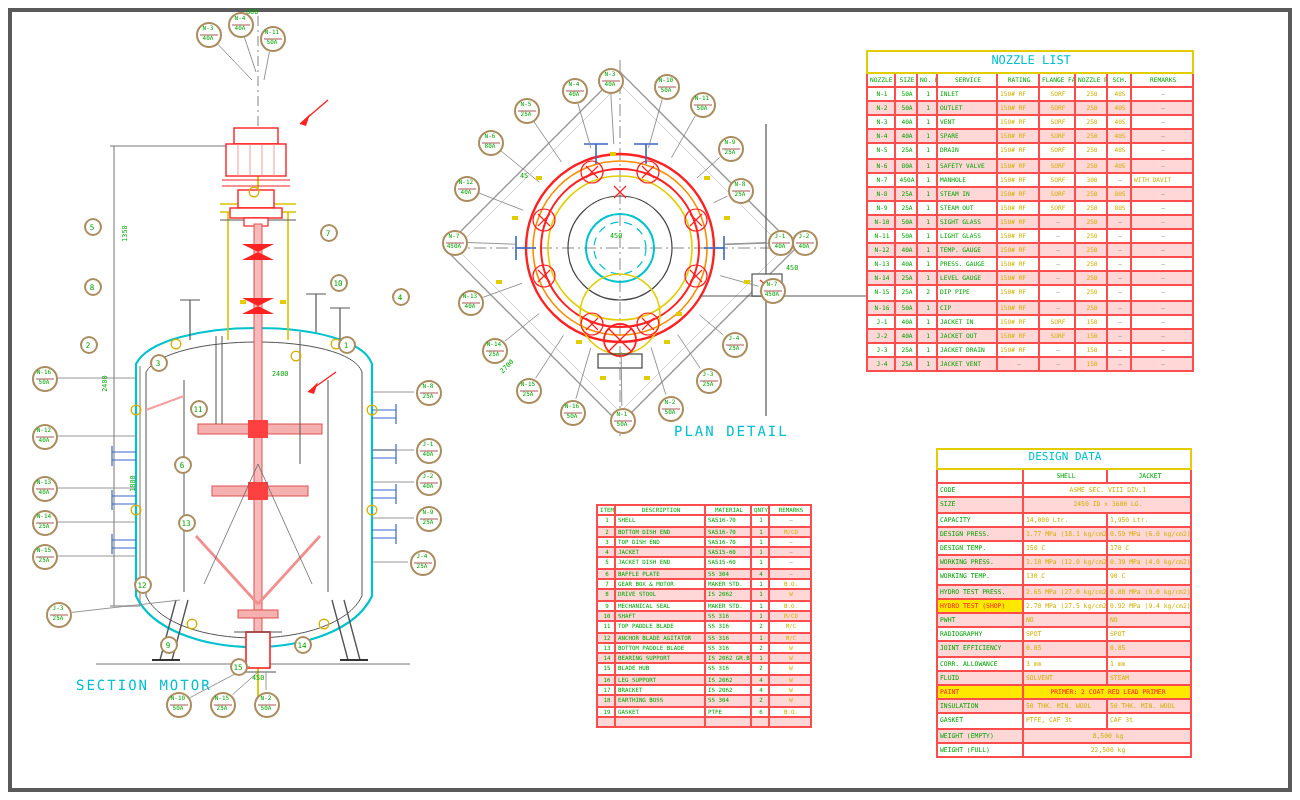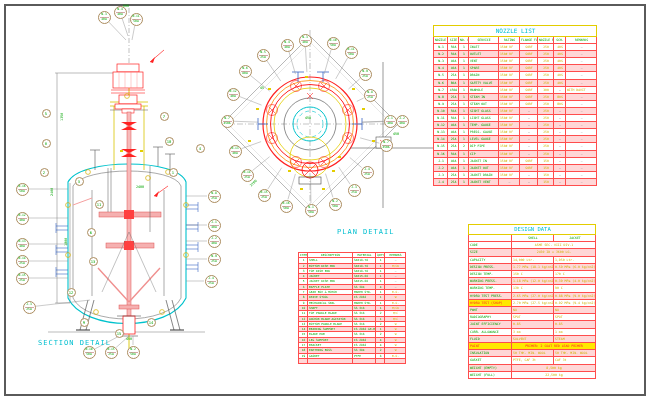--- a/index.html
+++ b/index.html
@@ -206,22 +206,22 @@
         <circle cx="186" cy="255" r="2.4" fill="none" stroke="#d4b000" stroke-width="0.7"></circle>
         <circle cx="88" cy="172" r="2.4" fill="none" stroke="#d4b000" stroke-width="0.7"></circle>
         <circle cx="168" cy="172" r="2.4" fill="none" stroke="#d4b000" stroke-width="0.7"></circle>
         <circle cx="96" cy="312" r="2.4" fill="none" stroke="#d4b000" stroke-width="0.7"></circle>
         <circle cx="162" cy="312" r="2.4" fill="none" stroke="#d4b000" stroke-width="0.7"></circle>
         <circle cx="127" cy="96" r="2.4" fill="none" stroke="#d4b000" stroke-width="0.7"></circle>
         <circle cx="148" cy="178" r="2.4" fill="none" stroke="#d4b000" stroke-width="0.7"></circle>
       </g>
   </svg>
 
-  <div class="cap" style="left:38px;top:339px;font-size:7px;">SECTION DETAIL</div>
-  <div class="cap" style="left:337px;top:228px;font-size:7px;">PLAN DETAIL</div>
+  <div class="cap" style="left:38px;top:339px;font-size:7px;">SECTION MOTOR</div>
+  <div class="cap" style="left:337px;top:212px;font-size:7px;">PLAN DETAIL</div>
   <div class="cap" style="left:500px;top:363px;font-size:5.5px;">DETAIL OF AGITATOR</div>
 
   <table class="cad t-noz" style="left:433px;top:25px;width:163px;">
     <colgroup>
         <col style="width:14px">
         <col style="width:11px">
         <col style="width:10px">
         <col style="width:30px">
       <col style="width:21px">
         <col style="width:18px">

